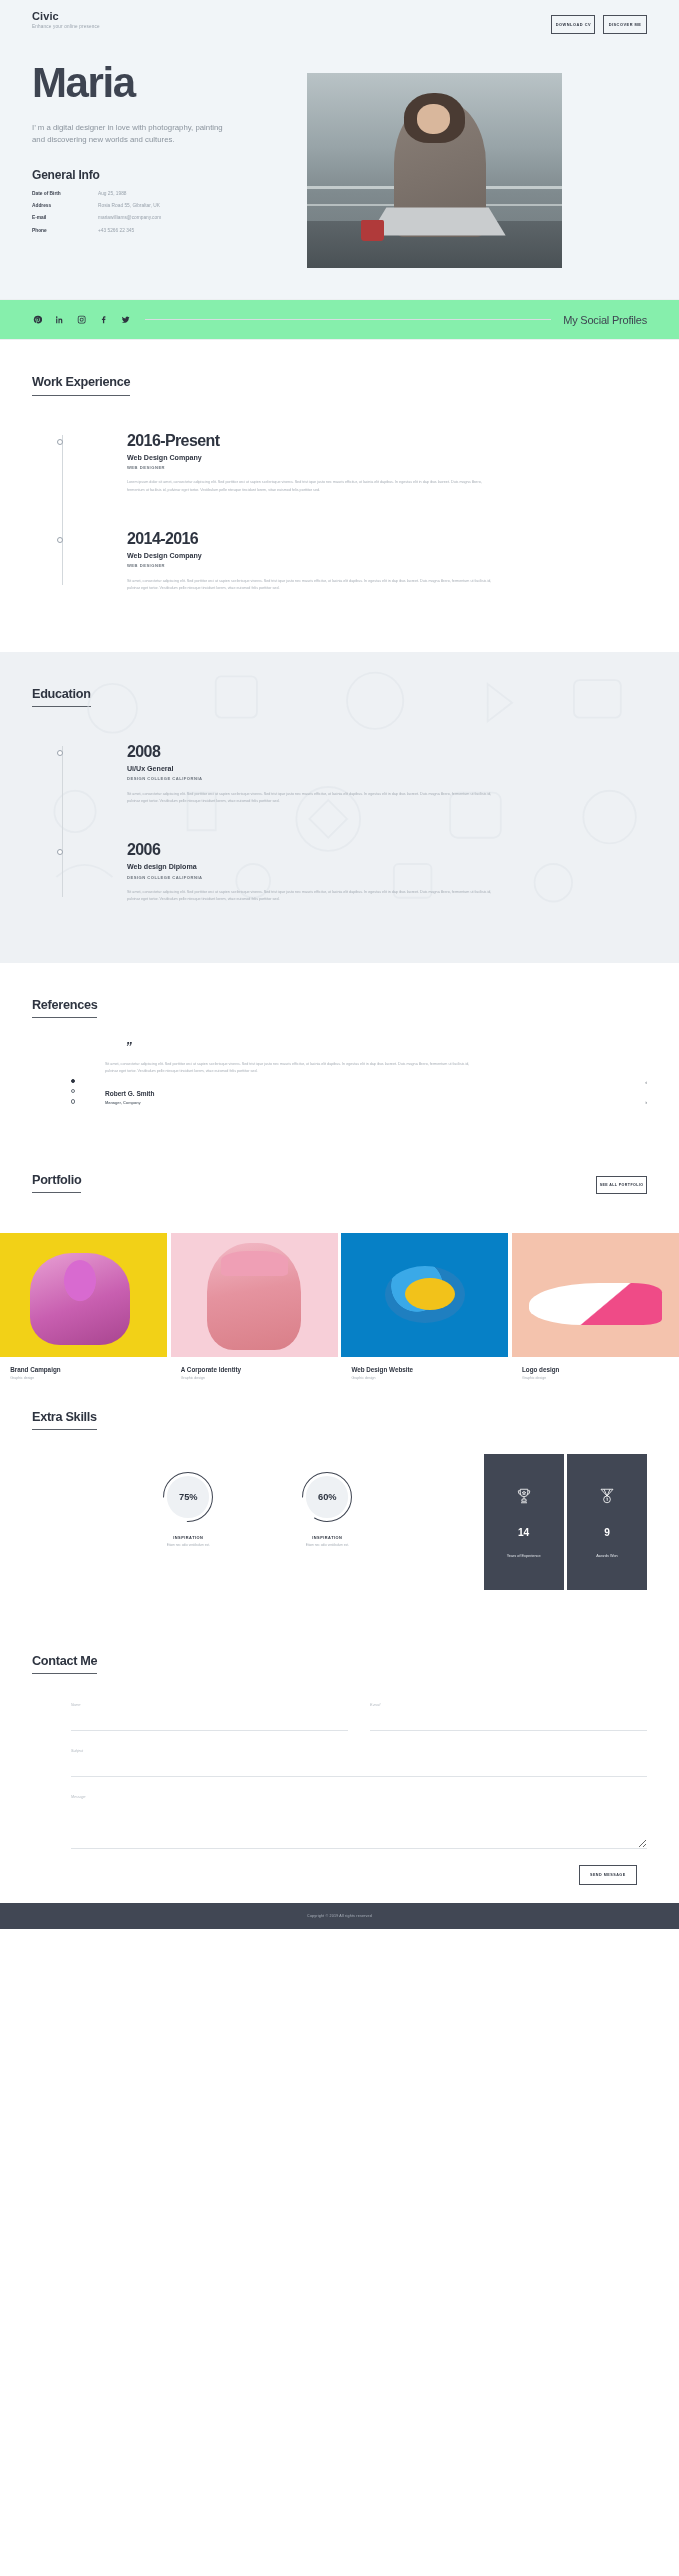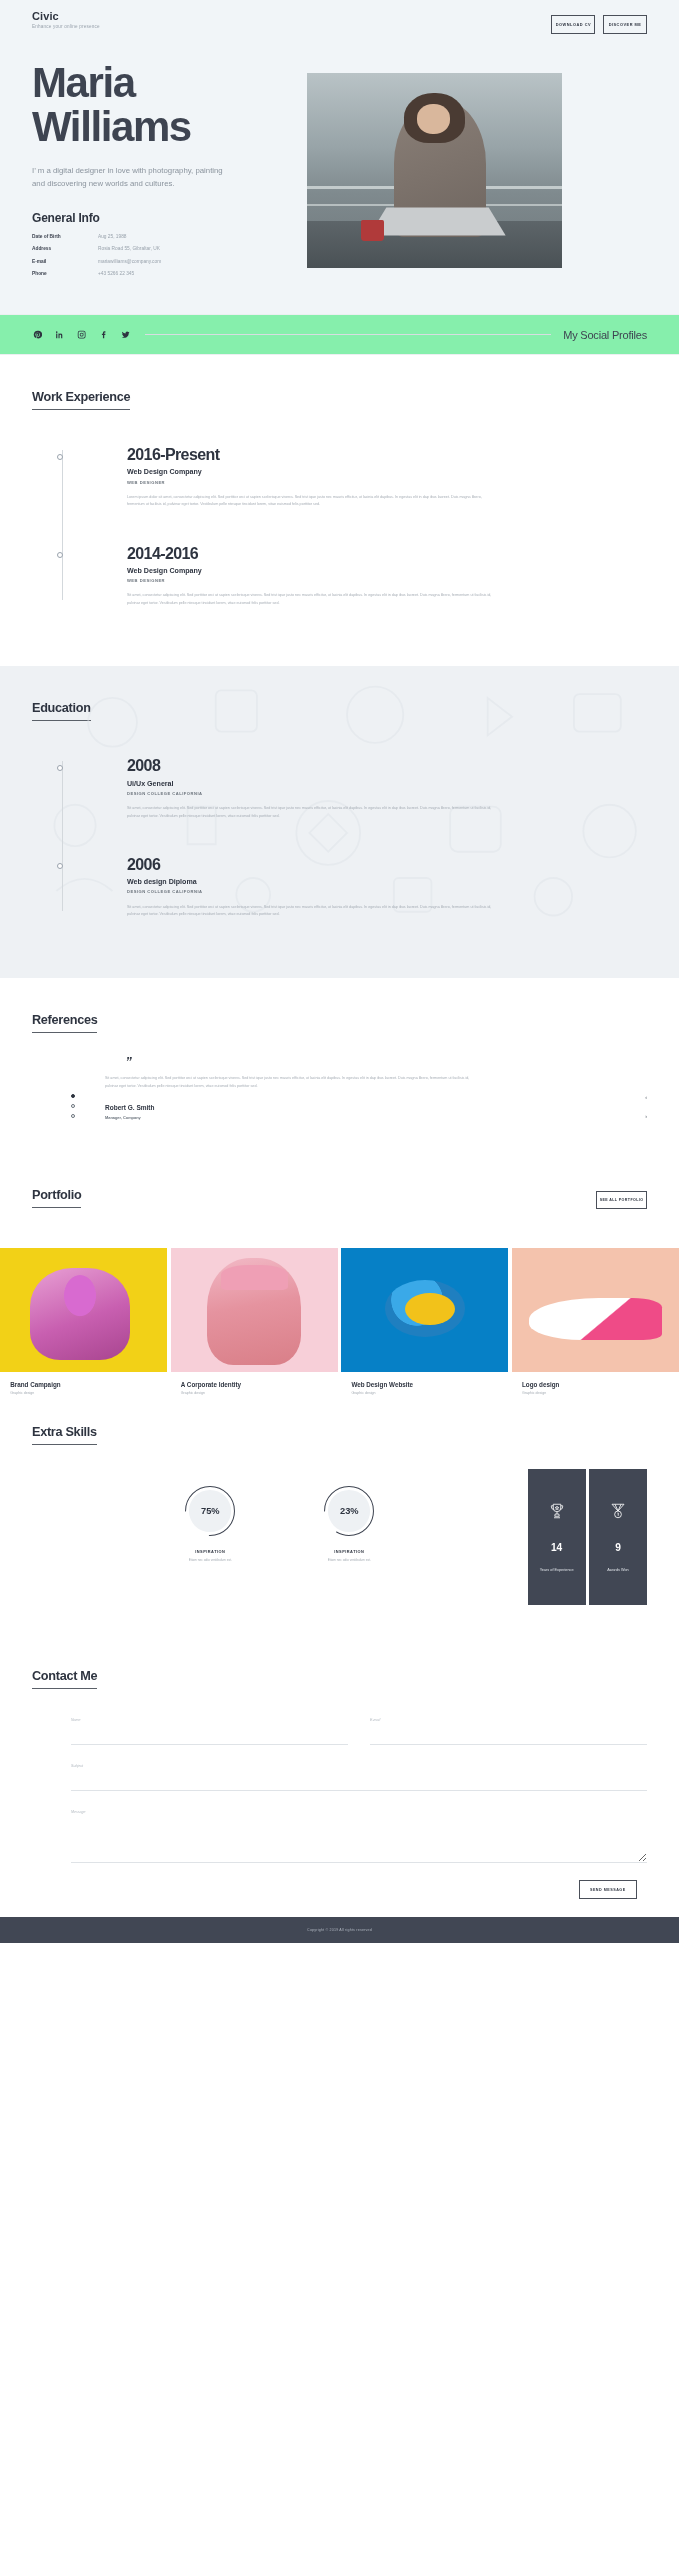--- a/index.html
+++ b/index.html
@@ -135,21 +135,21 @@
   .skills-row { display:flex; align-items:stretch; margin-top: 24px; gap: 0; }
   .dials { flex:1; display:flex; justify-content:center; align-items:flex-start; gap: 37px; padding-top: 15.3px; }
   .dial { width: 102px; text-align:center; }
   .dial-ring { position:relative; width:54px; height:54px; margin: 0 auto; }
   .dial-ring svg { transform: rotate(-90deg); }
   .dial-pct { position:absolute; inset:0; display:flex; align-items:center; justify-content:center;
     font-size:9.3px; font-weight:700; color:#2e3440; }
   .dial-name { font-size:3.9px; font-weight:700; letter-spacing:0.5px; color:#2e3440; margin-top: 11px; }
   .dial-sub { font-size:3.2px; color:#a6adb5; margin-top: 3.4px; }
   .stats { display:flex; gap: 3.4px; }
-  .stat { width: 58px; height: 136px; background:#414754; color:#fff;
+  .stat { width: 80px; height: 136px; background:#414754; color:#fff;
     display:flex; flex-direction:column; align-items:center; justify-content:center; gap:14px; }
   .stat svg { width: 18px; height: 18px; stroke:#fff; fill:none; stroke-width:1.1; }
   .stat-n { font-size: 10.2px; font-weight:700; margin-top: 7.6px; }
   .stat-l { font-size: 3.8px; color:#dfe3e8; margin-top: 1.7px; }
 
   
   .form { margin-top: 22px; padding-left: 39px; }
   .frow { display:flex; gap: 22px; }
   .fld { flex:1; position:relative; padding-top: 6.8px; }
   .fld label { display:block; font-size:3.6px; color:#b2b9c0; font-style:italic; margin-bottom: 5.1px; }
@@ -182,21 +182,20 @@
       </div>
       <div class="topbtns">
         <button class="obtn">DOWNLOAD CV</button>
         <button class="obtn">DISCOVER ME</button>
       </div>
     </div>
 
     <div class="hero-body">
       <div class="hero-left">
         <div class="hero-name">Maria</div>
-        <div class="hero-name">Williams</div>
         <p class="hero-intro">I’ m a digital designer in love with photography, painting and discovering new worlds and cultures.</p>
         <div class="gi-title">General Info</div>
         <div class="gi-table">
           <div class="gi-row">
             <div class="gi-key">Date of Birth</div>
             <div class="gi-val">Aug 25, 1988</div>
           </div>
           <div class="gi-row">
             <div class="gi-key">Address</div>
             <div class="gi-val">Rosia Road 55, Gibraltar, UK</div>
@@ -392,21 +391,21 @@
           </div>
           <div class="dial-name">INSPIRATION</div>
           <div class="dial-sub">Etiam nec odio vestibulum est.</div>
         </div>
         <div class="dial">
           <div class="dial-ring">
             <svg width="54" height="54" viewBox="0 0 64 64">
               <circle cx="32" cy="32" r="25" fill="#eef1f4"></circle>
               <circle id="arc1" cx="32" cy="32" r="29" fill="none" stroke="#3e4451" stroke-width="1.2" stroke-linecap="round" stroke-dasharray="151.23627034381263 30.976103564395373" transform="rotate(-90 32 32)"></circle>
             </svg>
-            <div class="dial-pct">23%</div>
+            <div class="dial-pct">60%</div>
           </div>
           <div class="dial-name">INSPIRATION</div>
           <div class="dial-sub">Etiam nec odio vestibulum est.</div>
         </div>
       </div>
       <div class="stats">
         <div class="stat">
           <svg viewBox="0 0 24 24">
             <path d="M7 3h10v5a5 5 0 01-10 0z"></path>
             <path d="M7 5H4.5v1.5A3.5 3.5 0 007.6 10"></path>

